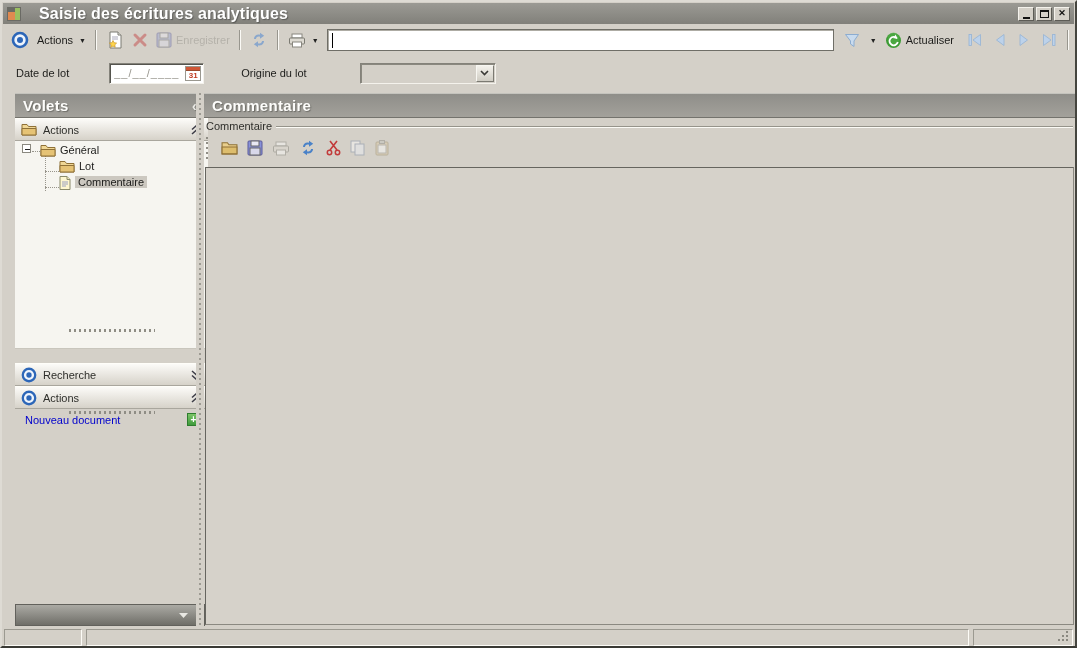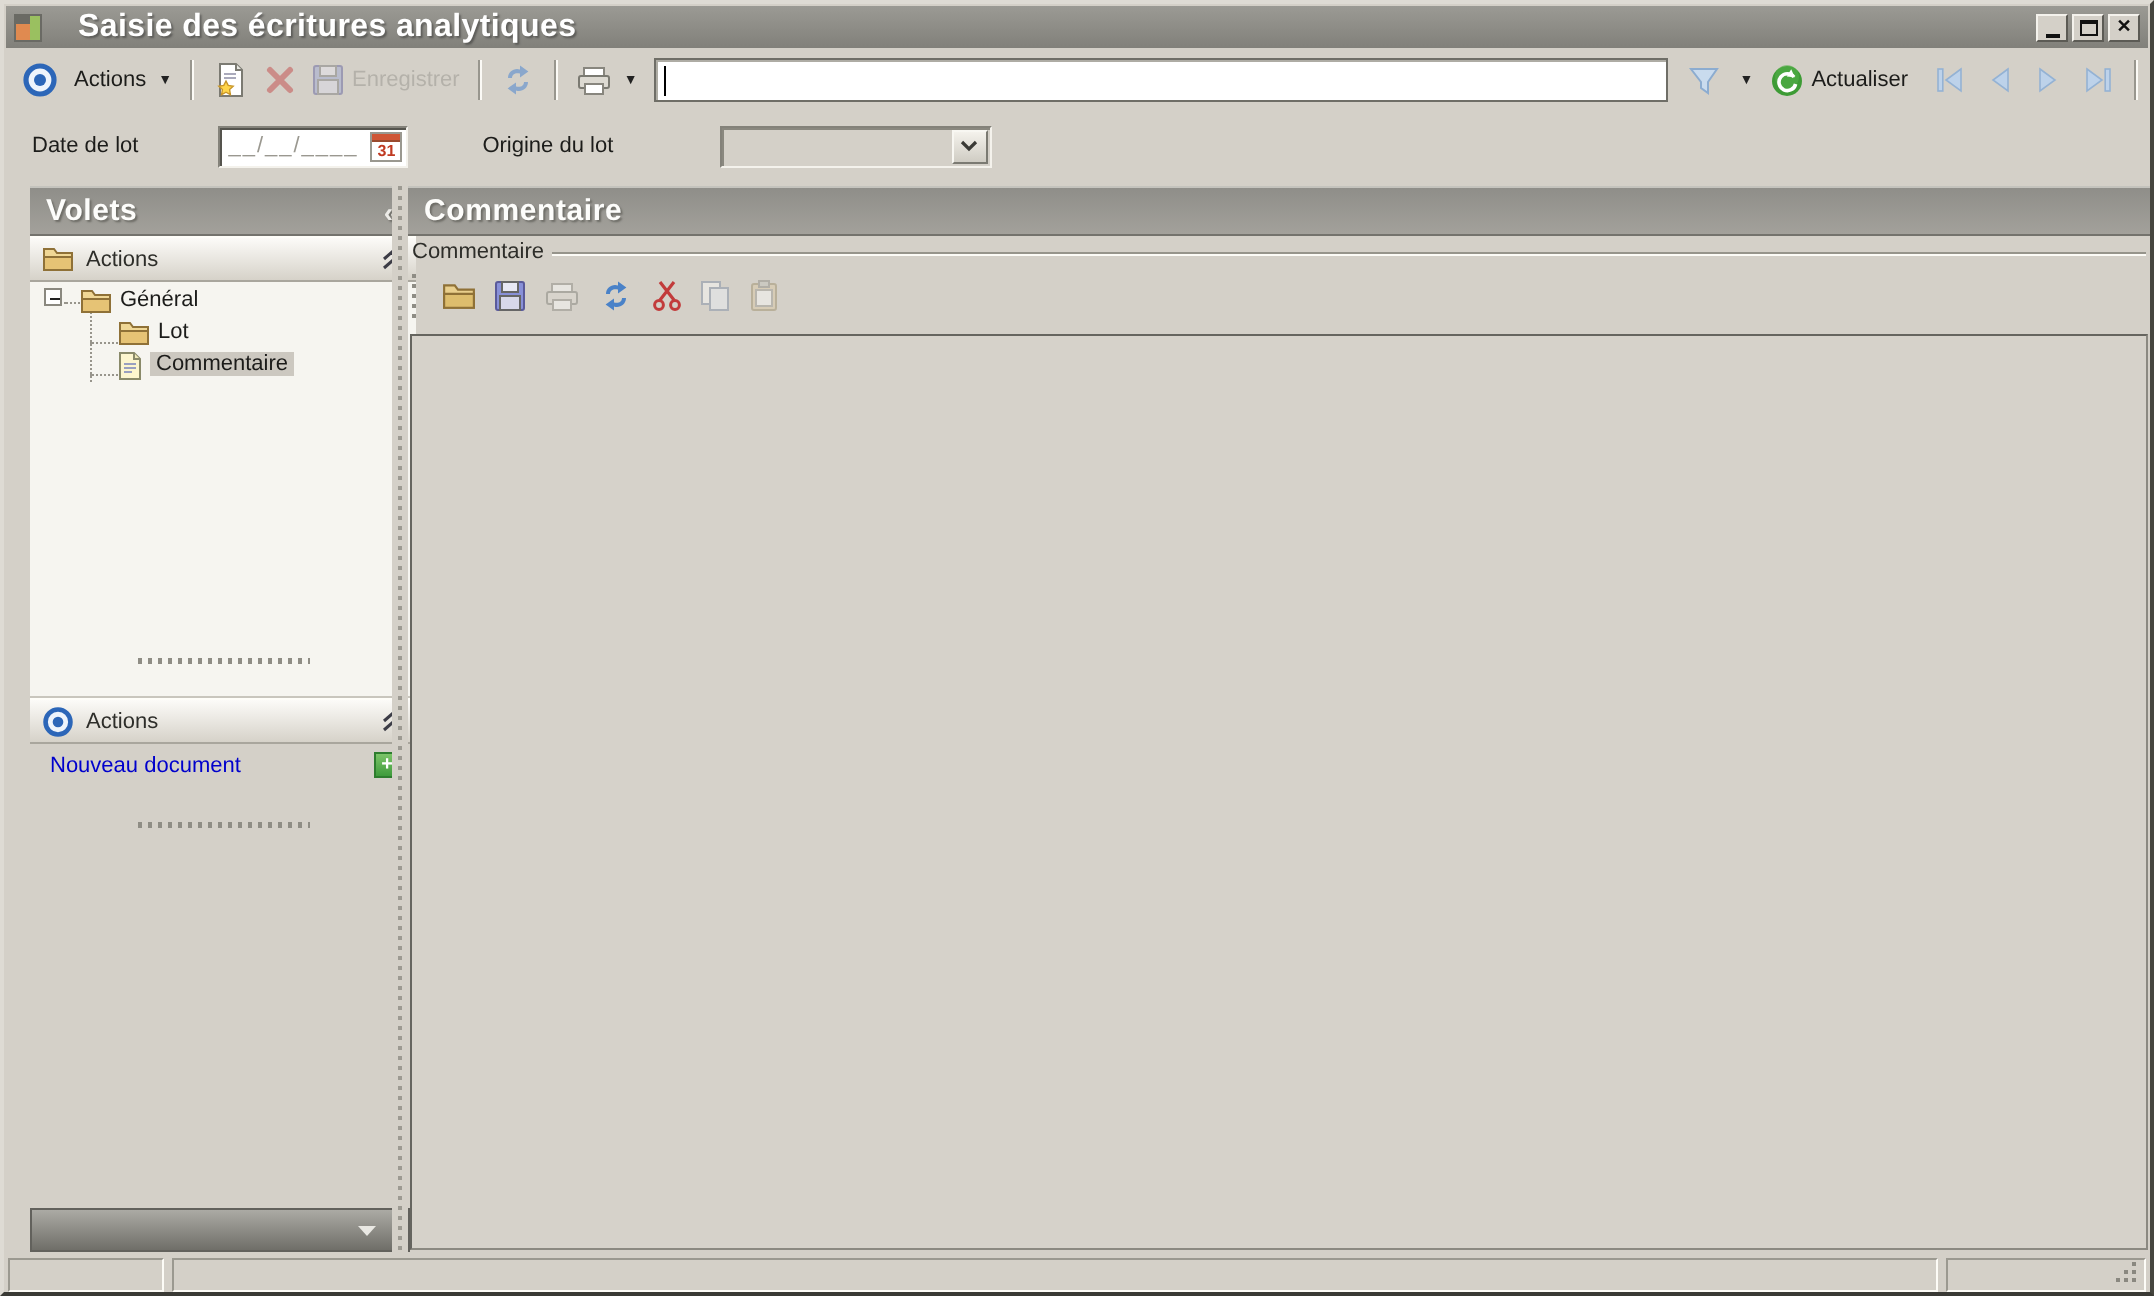--- a/index.html
+++ b/index.html
@@ -307,20 +307,32 @@
           <path d="M1 .5h7l3 3v10H1z" fill="#fdf6cf" stroke="#8a8a6a"></path>
           <path d="M8 .5v3h3" fill="#efe9b8" stroke="#8a8a6a"></path>
           <path d="M3 6h6M3 8h6M3 10h4" stroke="#9aa0c0" stroke-width="1"></path>
         </svg>
         <span class="sel">Commentaire</span>
       </div>
     </div>
 
     <div class="abs hsplit" style="top:236px;"></div>
 
+    <div class="section-hdr" style="margin-top:14px">
+      <svg width="16" height="16" viewBox="0 0 18 18">
+        <circle cx="9" cy="9" r="7" fill="#eef4fc" stroke="#2c66b8" stroke-width="2.6"></circle>
+          <circle cx="9" cy="9" r="3" fill="#2c66b8"></circle>
+      </svg>
+      <span>Recherche</span>
+      <span class="chev">
+        <svg width="12" height="10" viewBox="0 0 12 10">
+            <path d="M2 1 6 4.5 10 1M2 5.5 6 9l4-3.5" fill="none" stroke="#3c3c46" stroke-width="1.5"></path>
+          </svg>
+      </span>
+    </div>
 
     <div class="section-hdr">
       <svg width="16" height="16" viewBox="0 0 18 18">
         <circle cx="9" cy="9" r="7" fill="#eef4fc" stroke="#2c66b8" stroke-width="2.6"></circle>
           <circle cx="9" cy="9" r="3" fill="#2c66b8"></circle>
       </svg>
       <span>Actions</span>
       <span class="chev">
         <svg width="12" height="10" viewBox="0 0 12 10">
             <path d="M2 4.5 6 1l4 3.5M2 9 6 5.5 10 9" fill="none" stroke="#3c3c46" stroke-width="1.5"></path>

